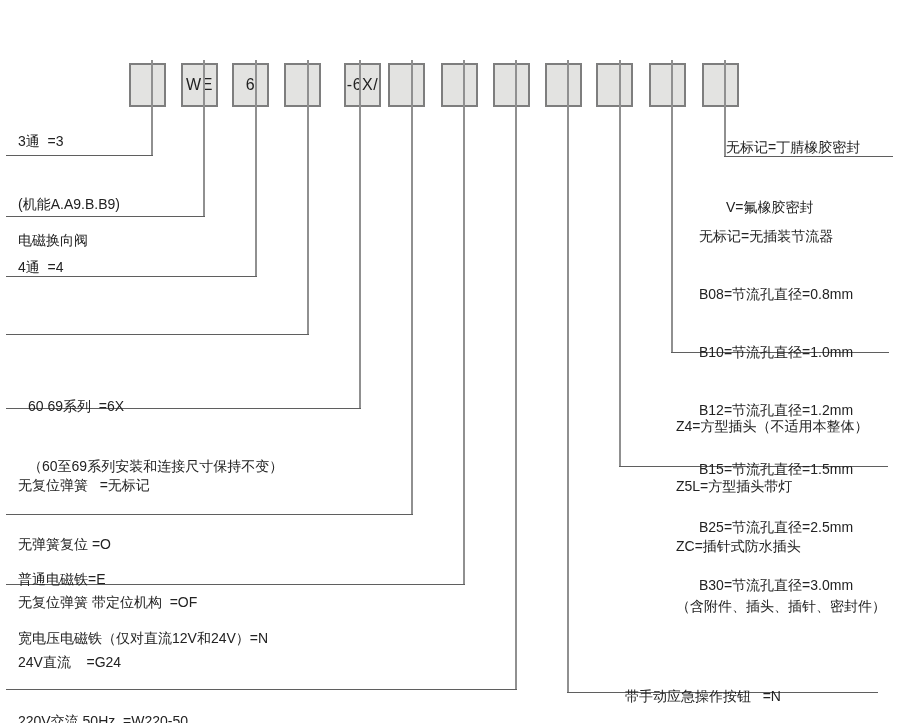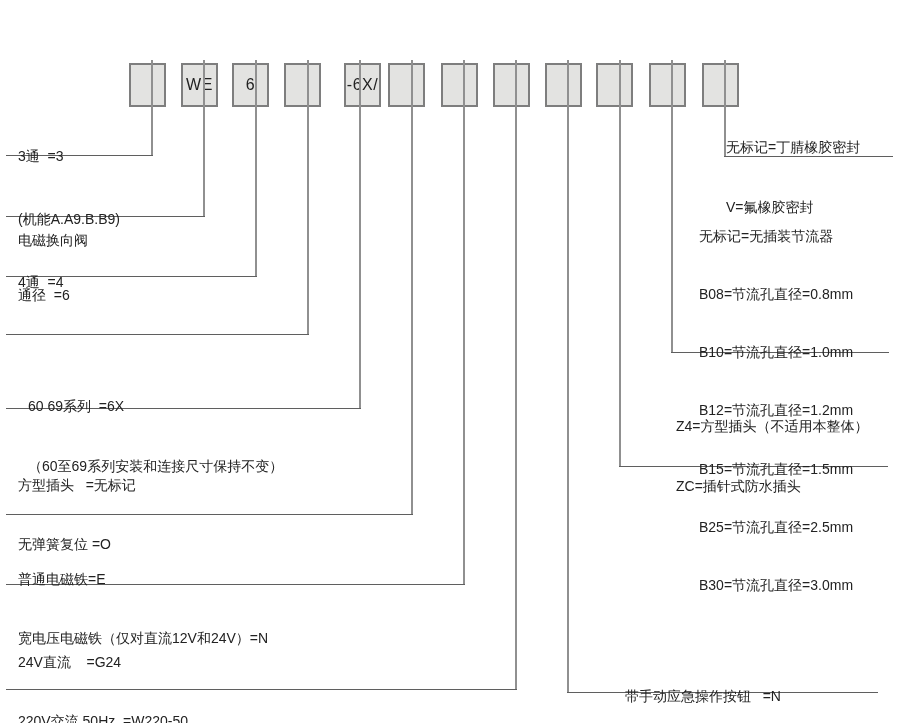--- a/index.html
+++ b/index.html
@@ -59,43 +59,41 @@
   <div class="hline" style="left:6px;top:334px;width:303px"></div>
   <div class="hline" style="left:6px;top:408px;width:355px"></div>
   <div class="hline" style="left:6px;top:514px;width:407px"></div>
   <div class="hline" style="left:6px;top:584px;width:459px"></div>
   <div class="hline" style="left:6px;top:689px;width:511px"></div>
   <div class="hline" style="left:567px;top:692px;width:311px"></div>
   <div class="hline" style="left:619px;top:466px;width:269px"></div>
   <div class="hline" style="left:671px;top:352px;width:218px"></div>
   <div class="hline" style="left:724px;top:156px;width:169px"></div>
 
-  <div class="sec" style="left:18px;top:104px;line-height:21px">
+  <div class="sec" style="left:18px;top:89px;line-height:21px">
     <div>3通  =3</div>
     <div>(机能A.A9.B.B9)</div>
     <div>4通  =4</div>
   </div>
 
   <div class="sec" style="left:18px;top:192px">
     <div>电磁换向阀</div>
   </div>
 
-  <div class="sec" style="left:18px;top:247px">
-    <div>通径  =6</div>
-  </div>
 
 
   <div class="sec" style="left:28px;top:356px;line-height:20px">
     <div>60 69系列  =6X</div>
     <div>（60至69系列安装和连接尺寸保持不变）</div>
   </div>
 
   <div class="sec" style="left:18px;top:437px">
-    <div>方型插头   =无标记</div>
+    <div>无复位弹簧   =无标记</div>
     <div>无弹簧复位 =O</div>
+    <div>无复位弹簧 带定位机构  =OF</div>
   </div>
 
   <div class="sec" style="left:18px;top:531px">
     <div>普通电磁铁=E</div>
     <div>宽电压电磁铁（仅对直流12V和24V）=N</div>
   </div>
 
   <div class="sec" style="left:18px;top:614px">
     <div>24V直流    =G24</div>
     <div>220V交流.50Hz  =W220-50</div>
@@ -112,20 +110,22 @@
     <div>B08=节流孔直径=0.8mm</div>
     <div>B10=节流孔直径=1.0mm</div>
     <div>B12=节流孔直径=1.2mm</div>
     <div>B15=节流孔直径=1.5mm</div>
     <div>B25=节流孔直径=2.5mm</div>
     <div>B30=节流孔直径=3.0mm</div>
   </div>
 
   <div class="sec" style="left:676px;top:376px;line-height:20px">
     <div>Z4=方型插头（不适用本整体）</div>
+    <div>Z5L=方型插头带灯</div>
     <div>ZC=插针式防水插头</div>
+    <div>（含附件、插头、插针、密封件）</div>
   </div>
 
   <div class="sec" style="left:625px;top:648px">
     <div>带手动应急操作按钮   =N</div>
   </div>
 
 </div>
 
 </body></html>

